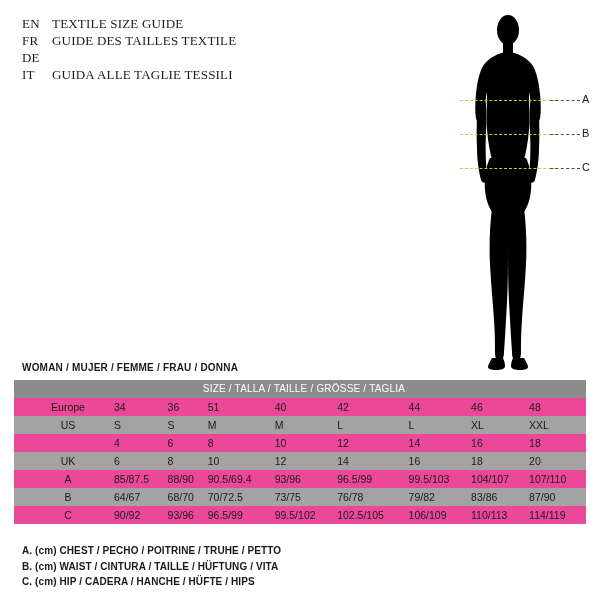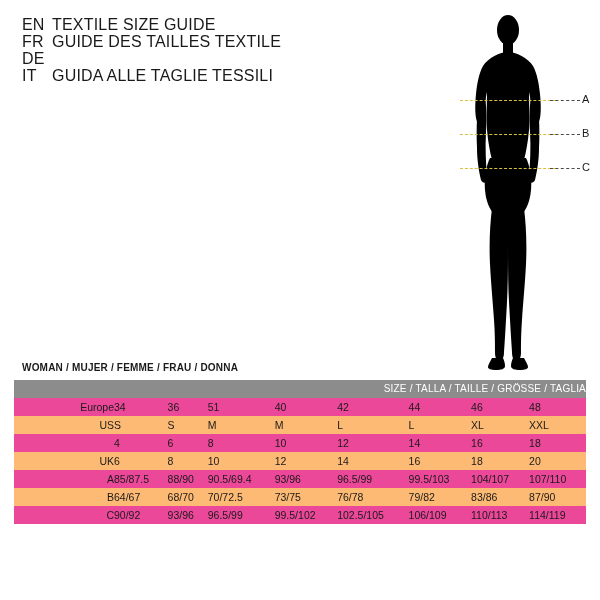--- a/index.html
+++ b/index.html
@@ -25,22 +25,23 @@
   .lang-block {
     position: absolute;
     left: 22px;
     top: 16px;
     width: 300px;
   }
   .lang-row {
     display: flex;
     align-items: flex-start;
     height: 17px;
-    font-size: 16px;
+    font-size: 13px;
     letter-spacing: 0.2px;
+    font-family: Liberation Serif, serif;
   }
   .lang-code {
     width: 30px;
     flex: 0 0 30px;
     color: #1a1a1a;
   }
   .lang-title {
     color: #1a1a1a;
     white-space: nowrap;
   }
@@ -97,24 +98,24 @@
     vertical-align: middle;
   }
   .row-head td {
     background: #8c8c8c;
     color: #ffffff;
     font-weight: normal;
     font-size: 10px;
     letter-spacing: 0.2px;
   }
   .row-light td { background: #ec4899; }
-  .row-white td { background: #fdba74; }
+  .row-white td { background: #a3a3a3; }
   .col-label {
     padding-left: 8px !important;
-    text-align: right;
+    text-align: center;
     width: 92px;
   }
   .cell { text-align: left; }
 
   
   .notes {
     position: absolute;
     left: 22px;
     top: 543px;
     font-size: 10px;
@@ -279,14 +280,19 @@
         <td class="cell">96.5/99</td>
         <td class="cell">99.5/102</td>
         <td class="cell">102.5/105</td>
         <td class="cell">106/109</td>
         <td class="cell">110/113</td>
         <td class="cell">114/119</td>
       </tr>
     </tbody>
   </table>
 
+  <div class="notes">
+    <div class="note-row">A. (cm) CHEST / PECHO / POITRINE / TRUHE / PETTO</div>
+    <div class="note-row">B. (cm) WAIST / CINTURA / TAILLE / HÜFTUNG / VITA</div>
+    <div class="note-row">C. (cm) HIP / CADERA / HANCHE / HÜFTE / HIPS</div>
+  </div>
 
 </div>
 
 </body></html>

